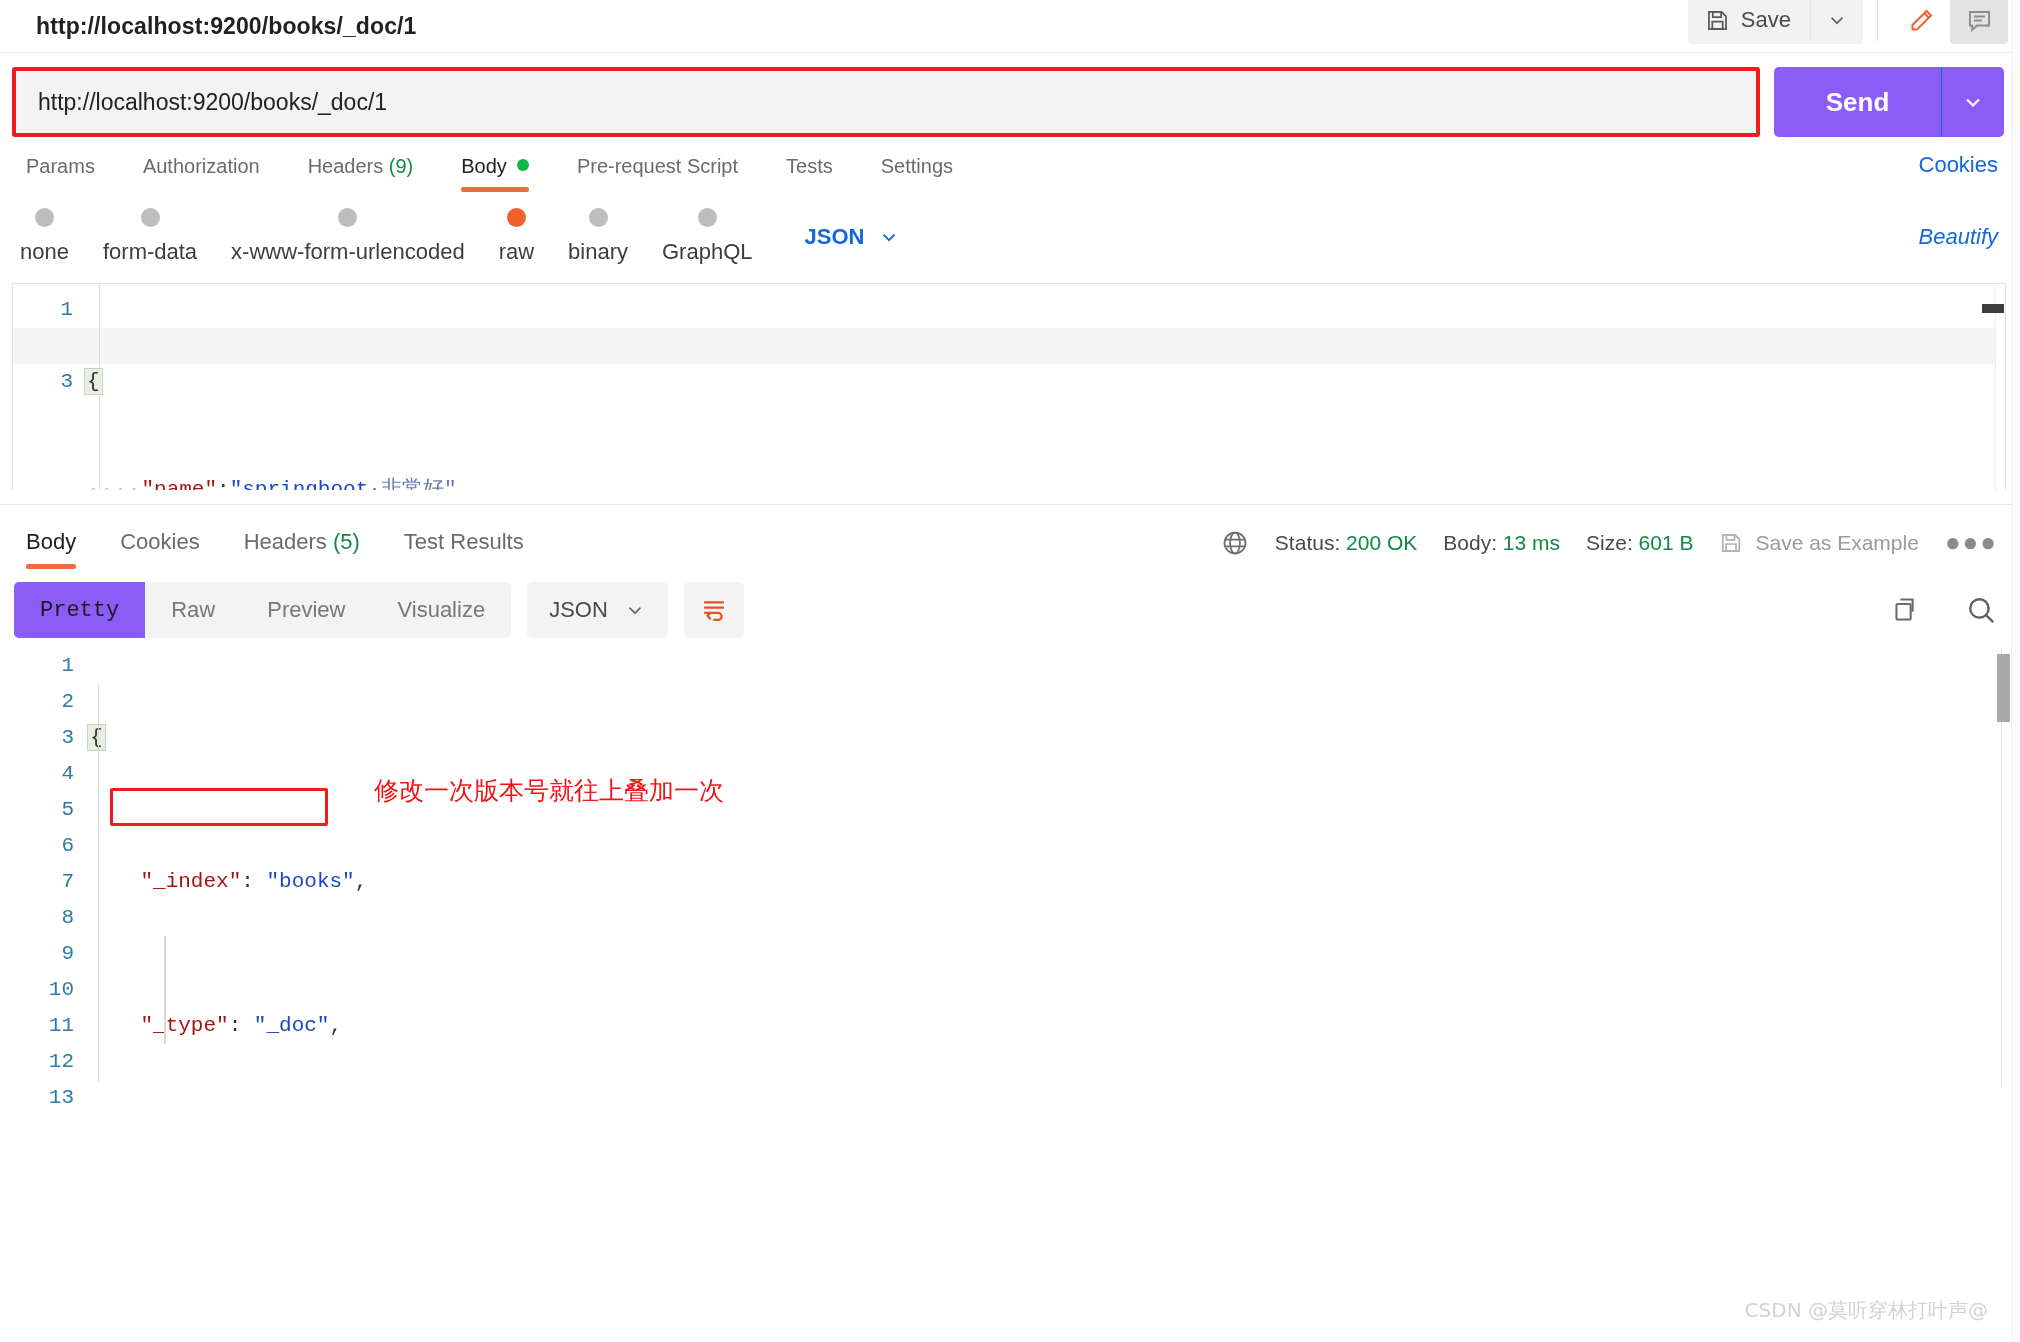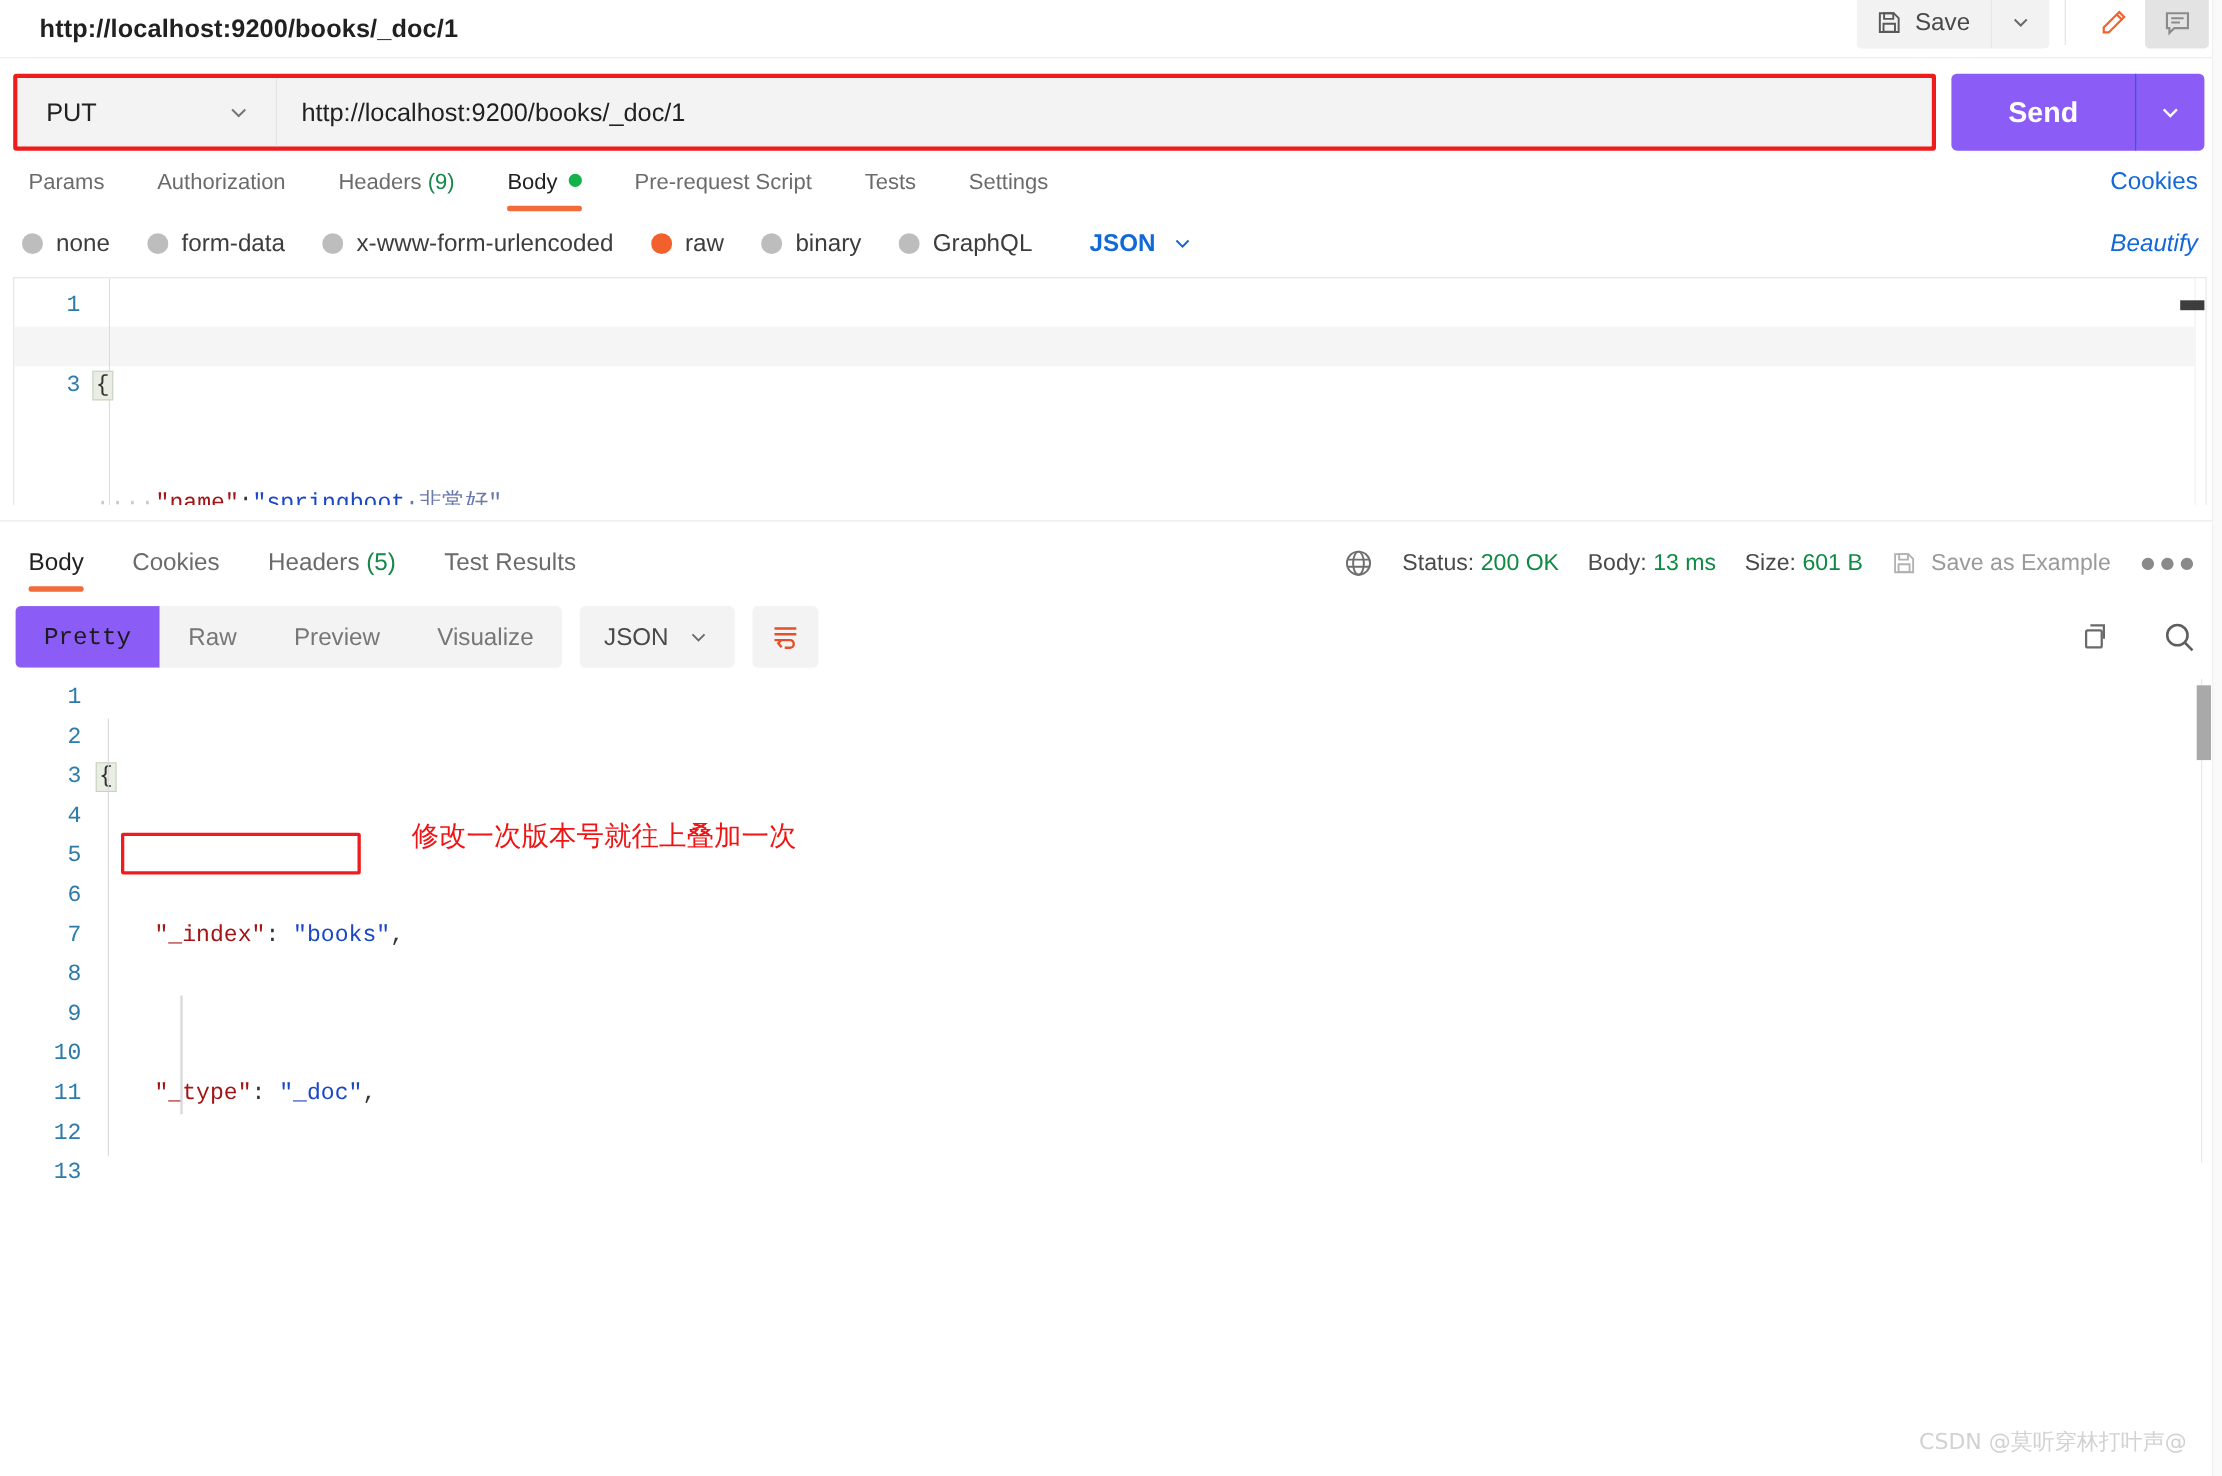--- a/index.html
+++ b/index.html
@@ -204,20 +204,21 @@
   }
   .radio-item {
     display: flex;
     align-items: center;
     gap: 12px;
     margin-right: 34px;
     font-size: 22px;
     color: #3d3d3d;
     cursor: pointer;
     white-space: nowrap;
+    flex-direction: column;
   }
   .radio-dot {
     width: 19px; height: 19px;
     border-radius: 50%;
     background: #bdbdbd;
     flex: none;
   }
   .radio-item.selected .radio-dot { background: #f2602c; }
   .json-sel {
     display: flex;
@@ -544,28 +545,20 @@
           <path d="M3.5 4.5h17v12h-11l-4 4v-4h-2z"></path>
           <path d="M7 8.5h10M7 12h7"></path>
         </svg>
       </span>
     </div>
   </div>
 </div>
 
 <div class="urlbar-wrap">
   <div class="method-url">
-    <div class="method-sel">
-      <span>PUT</span>
-      <span>
-        <svg width="24" height="24" viewBox="0 0 24 24" fill="none" stroke="#757575" stroke-width="1.8">
-          <path d="M6 9.5l6 6 6-6"></path>
-        </svg>
-      </span>
-    </div>
     <div class="url-input">http://localhost:9200/books/_doc/1</div>
   </div>
 
   <div class="send-group">
     <div class="send-btn">Send</div>
     <div class="send-caret">
       <span>
         <svg width="24" height="24" viewBox="0 0 24 24" fill="none" stroke="#ffffff" stroke-width="2.2">
           <path d="M6 9.5l6 6 6-6"></path>
         </svg>

